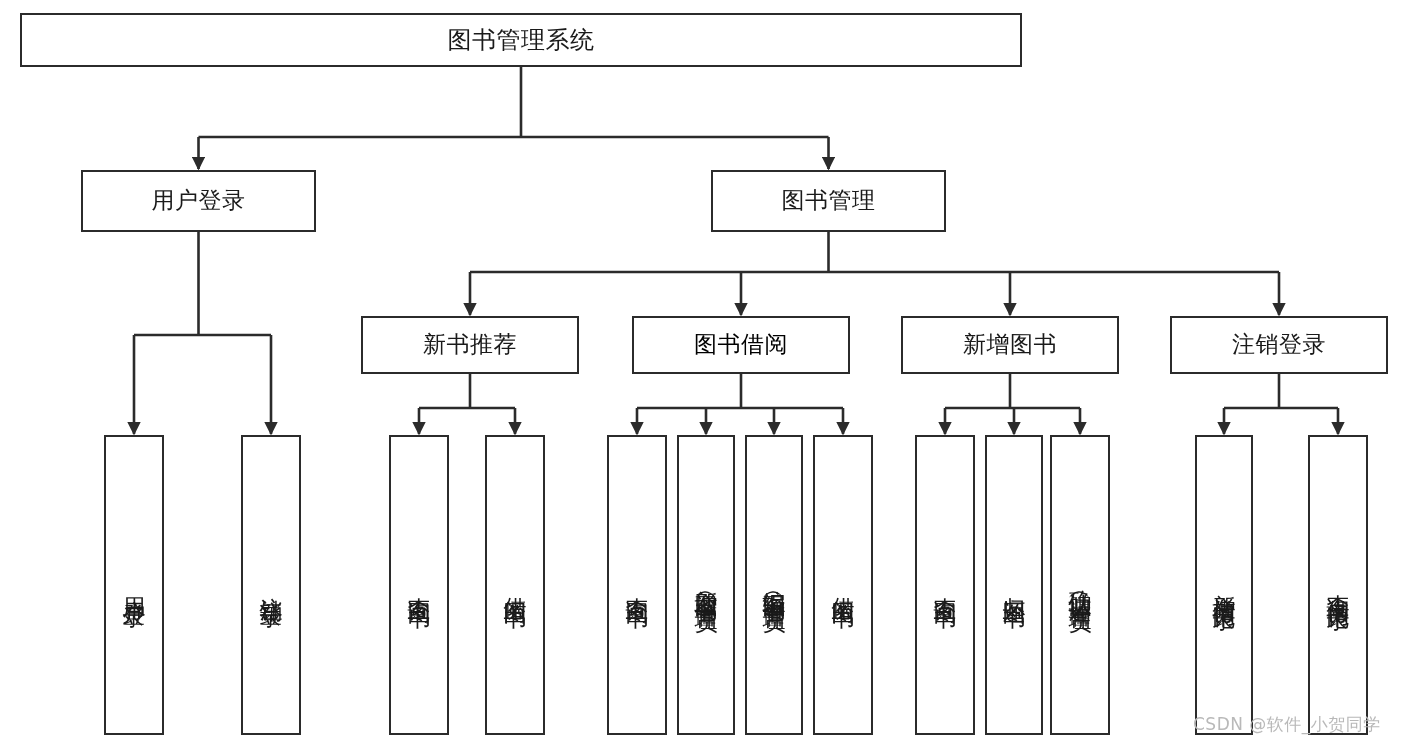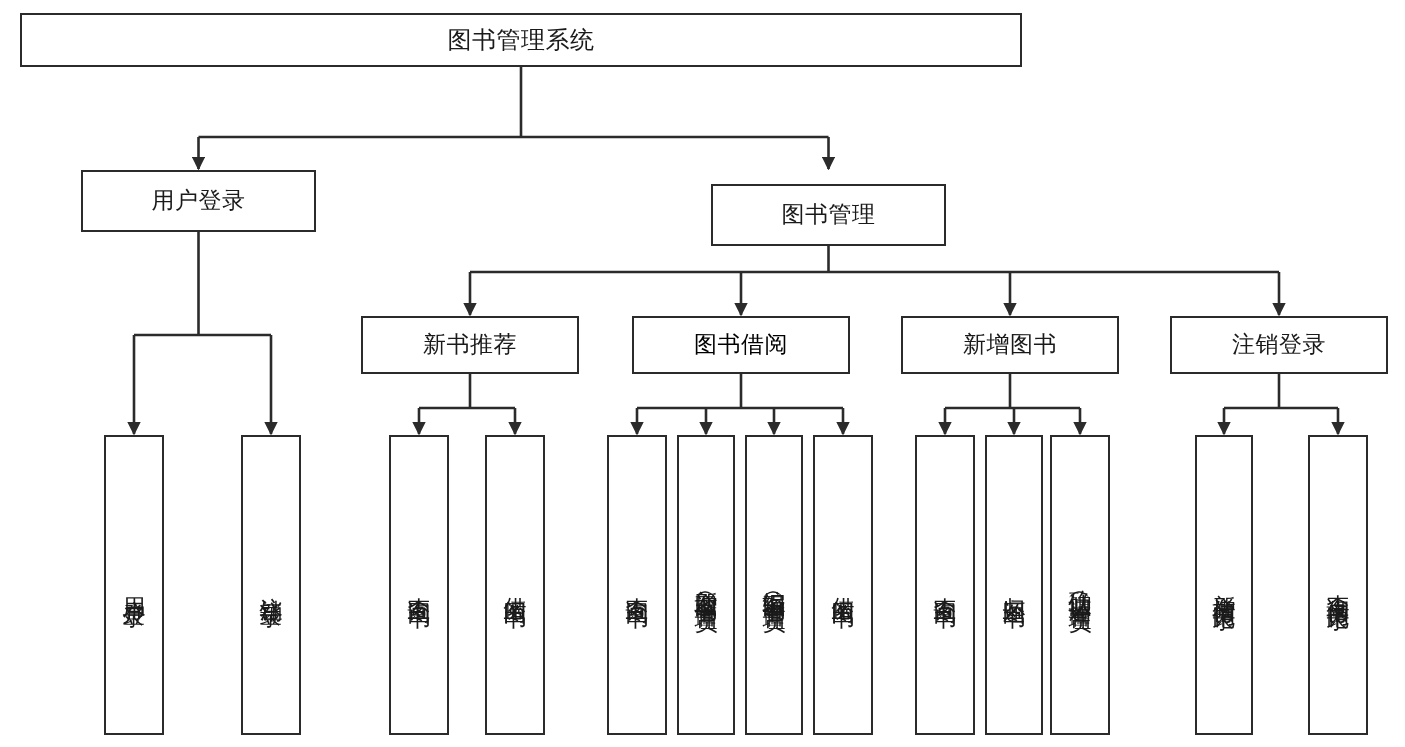--- a/index.html
+++ b/index.html
@@ -115,21 +115,21 @@
       <line x1="1224" y1="408" x2="1224" y2="434" stroke="#2b2b2b" stroke-width="2.6" marker-end="url(#arrow)"></line>
       <line x1="1338" y1="408" x2="1338" y2="434" stroke="#2b2b2b" stroke-width="2.6" marker-end="url(#arrow)"></line>
     </svg>
   <div id="node-layer">
       <div class="node-box horizontal root" style="left: 20px; top: 13px; width: 1002px; height: 54px; border-color: rgb(43, 43, 43); background: rgb(255, 255, 255);">
         <span class="node-label" style="color: rgb(26, 26, 26);">图书管理系统</span>
       </div>
       <div class="node-box horizontal" style="left: 81px; top: 170px; width: 235px; height: 62px; border-color: rgb(43, 43, 43); background: rgb(255, 255, 255);">
         <span class="node-label" style="color: rgb(26, 26, 26);">用户登录</span>
       </div>
-      <div class="node-box horizontal" style="left: 711px; top: 170px; width: 235px; height: 62px; border-color: rgb(43, 43, 43); background: rgb(255, 255, 255); margin-top: 14px;">
+      <div class="node-box horizontal" style="left: 711px; top: 170px; width: 235px; height: 62px; border-color: rgb(43, 43, 43); background: rgb(255, 255, 255);">
         <span class="node-label" style="color: rgb(26, 26, 26);">图书管理</span>
       </div>
       <div class="node-box horizontal" style="left: 361px; top: 316px; width: 218px; height: 58px; border-color: rgb(43, 43, 43); background: rgb(255, 255, 255); align-items: center;">
         <span class="node-label" style="color: rgb(26, 26, 26);">新书推荐</span>
       </div>
       <div class="node-box horizontal" style="left: 632px; top: 316px; width: 218px; height: 58px; border-color: rgb(43, 43, 43); background: rgb(255, 255, 255);">
         <span class="node-label" style="color: #000000;">图书借阅</span>
       </div>
       <div class="node-box horizontal" style="left: 901px; top: 316px; width: 218px; height: 58px; border-color: rgb(43, 43, 43); background: rgb(255, 255, 255);">
         <span class="node-label" style="color: rgb(26, 26, 26);">新增图书</span>
@@ -170,13 +170,14 @@
       <div class="node-box vertical" style="left: 1050px; top: 435px; width: 60px; height: 300px; border-color: rgb(43, 43, 43); background: rgb(255, 255, 255);">
         <span class="node-label" style="color: rgb(26, 26, 26);">确认归还（管理员）</span>
       </div>
       <div class="node-box vertical" style="left: 1195px; top: 435px; width: 58px; height: 300px; border-color: rgb(43, 43, 43); background: rgb(255, 255, 255);">
         <span class="node-label" style="color: rgb(26, 26, 26);">新增借阅记录</span>
       </div>
       <div class="node-box vertical" style="left: 1308px; top: 435px; width: 60px; height: 300px; border-color: rgb(43, 43, 43); background: rgb(255, 255, 255);">
         <span class="node-label" style="color: rgb(26, 26, 26);">查询借阅记录</span>
       </div>
     </div>
+  <div id="watermark">CSDN @软件_小贺同学</div>
 </div>
 
 </body></html>

